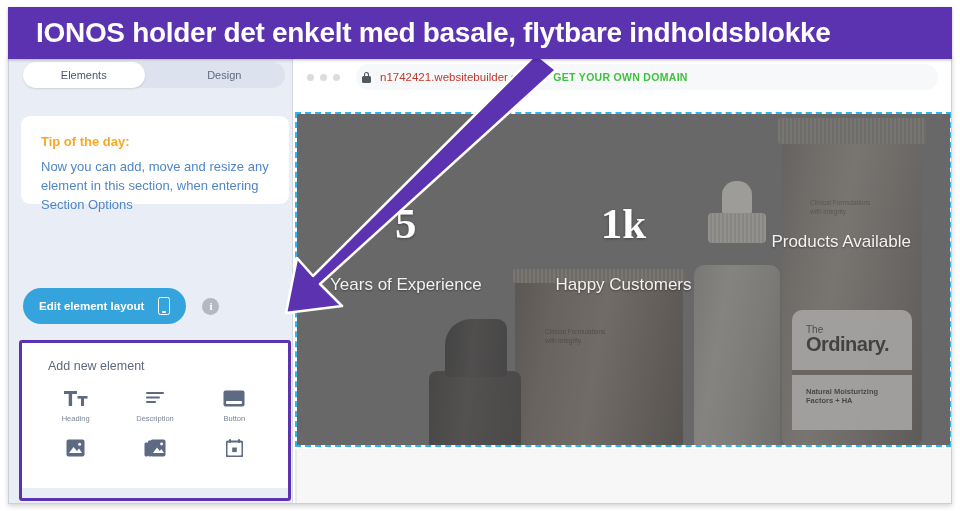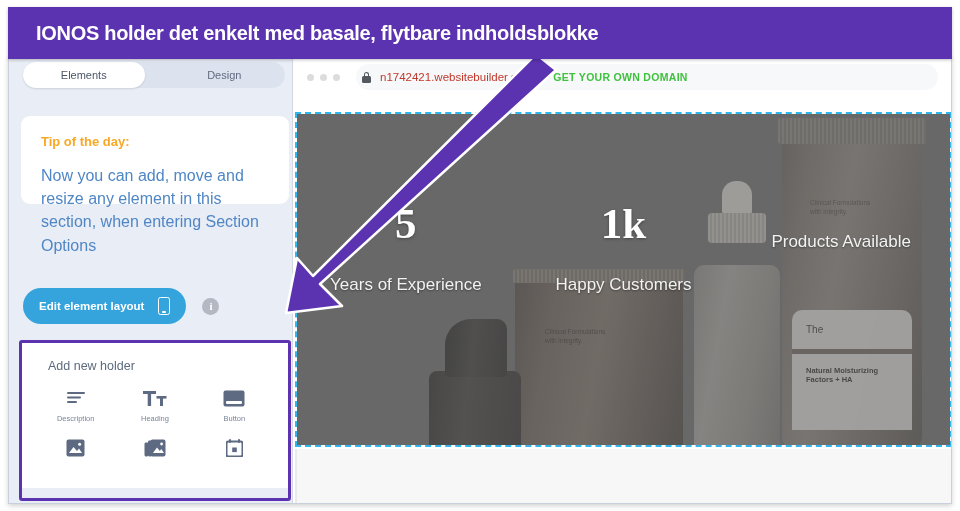--- a/index.html
+++ b/index.html
@@ -22,21 +22,21 @@
     left: 8px; top: 7px;
     width: 944px; height: 52px;
     background: #5b32b0;
     display: flex; align-items: center;
     padding-left: 28px;
     z-index: 40;
     box-shadow: 0 1px 3px rgba(0,0,0,0.25);
   }
   .banner-text {
     color: #ffffff;
-    font-size: 20px;
+    font-size: 28px;
     font-weight: 700;
     letter-spacing: -0.3px;
     white-space: nowrap;
   }
 
   
   .app-frame {
     position: absolute;
     left: 8px; top: 56px;
     width: 944px; height: 448px;
@@ -85,25 +85,25 @@
     left: 12px; top: 60px;
     width: 268px; height: 88px;
     background: #ffffff;
     border-radius: 9px;
     padding: 18px 20px 0 20px;
   }
   .tip-title {
     color: #f9a826;
     font-size: 13px;
     font-weight: 700;
-    margin-bottom: 15px;
+    margin-bottom: 9px;
   }
   .tip-body {
     color: #4f86c6;
-    font-size: 16px;
+    font-size: 13px;
     line-height: 1.45;
   }
 
   .mobile-row {
     position: absolute;
     left: 14px; top: 232px;
     display: flex;
     align-items: center;
   }
   .mobile-btn {
@@ -432,44 +432,44 @@
 
       <div class="mobile-row">
         <button class="mobile-btn">
           <span class="mobile-btn-label">Edit element layout</span>
           <span class="phone-glyph"></span>
         </button>
         <span class="info-dot">i</span>
       </div>
 
       <div class="add-panel">
-        <div class="add-panel-title">Add new holder</div>
+        <div class="add-panel-title">Add new element</div>
         <div class="elem-grid">
-
-          <div class="elem-cell">
-            <span class="elem-icon">
-              <svg width="20" height="16" viewBox="0 0 20 16">
-                <rect x="1" y="2" width="18" height="2" rx="1" fill="#5d6a82"></rect>
-                <rect x="1" y="6.5" width="14" height="2" rx="1" fill="#5d6a82"></rect>
-                <rect x="1" y="11" width="10" height="2" rx="1" fill="#5d6a82"></rect>
-              </svg>
-            </span>
-            <span class="elem-label">Description</span>
-          </div>
 
           <div class="elem-cell">
             <span class="elem-icon">
               <svg width="24" height="17" viewBox="0 0 24 17">
                 <rect x="0" y="1" width="13" height="3" fill="#5d6a82"></rect>
                 <rect x="4.7" y="1" width="3.4" height="15" fill="#5d6a82"></rect>
                 <rect x="13.5" y="6" width="10" height="2.6" fill="#5d6a82"></rect>
                 <rect x="17" y="6" width="3" height="10" fill="#5d6a82"></rect>
               </svg>
             </span>
             <span class="elem-label">Heading</span>
+          </div>
+
+          <div class="elem-cell">
+            <span class="elem-icon">
+              <svg width="20" height="16" viewBox="0 0 20 16">
+                <rect x="1" y="2" width="18" height="2" rx="1" fill="#5d6a82"></rect>
+                <rect x="1" y="6.5" width="14" height="2" rx="1" fill="#5d6a82"></rect>
+                <rect x="1" y="11" width="10" height="2" rx="1" fill="#5d6a82"></rect>
+              </svg>
+            </span>
+            <span class="elem-label">Description</span>
           </div>
 
           <div class="elem-cell">
             <span class="elem-icon">
               <svg width="22" height="17" viewBox="0 0 22 17">
                 <rect x="0.5" y="0.5" width="21" height="16" rx="2" fill="#5d6a82"></rect>
                 <rect x="3" y="11" width="16" height="3" rx="1" fill="#ffffff"></rect>
               </svg>
             </span>
             <span class="elem-label">Button</span>
@@ -537,20 +537,21 @@
       </div>
 
       <div class="viewport-strip"></div>
 
       <div class="hero-wrap">
         <div class="hero">
 
           <div class="tube-right">
             <div class="tube-right-label">
               <div class="the">The</div>
+              <div class="ord">Ordinary.</div>
               <div class="rule"></div>
               <div class="nmf" style="white-space:pre-line">Natural Moisturizing
 Factors + HA</div>
             </div>
             <div class="clinical-right" style="white-space:pre-line">Clinical Formulations
 with integrity.</div>
           </div>
 
           <div class="dropper">
             <div class="teat"></div>

